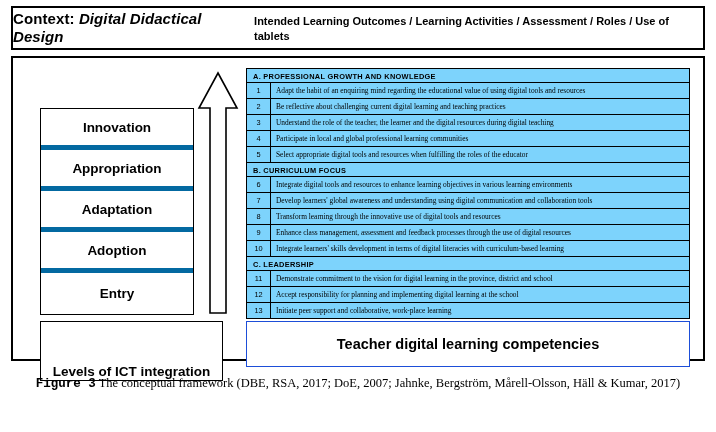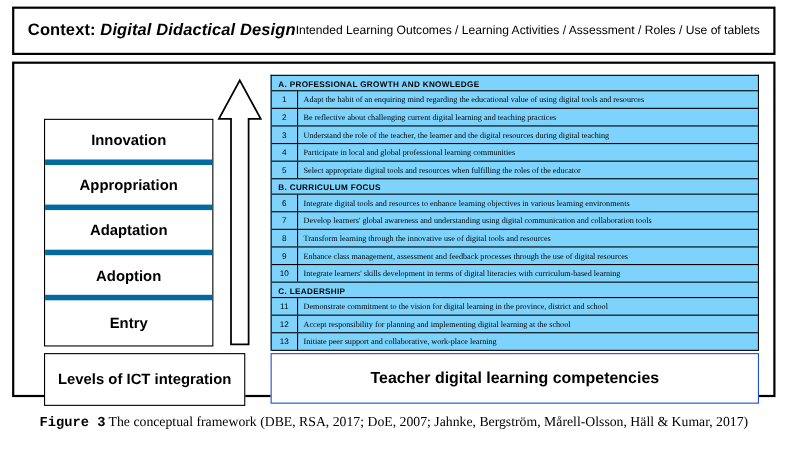--- a/index.html
+++ b/index.html
@@ -43,21 +43,21 @@
     font-weight: bold;
     line-height: 18px;
     letter-spacing: 0.1px;
   }
   .context-title .ital {
     font-style: italic;
   }
   .context-sub {
     font-family: "Liberation Sans", sans-serif;
     font-size: 11px;
-    font-weight: normal;
+    font-weight: bold;
     line-height: 15px;
     margin-top: 1px;
   }
 
   
   .frame {
     position: absolute;
     left: 11px;
     top: 56px;
     width: 694px;
@@ -100,25 +100,25 @@
     width: 44px;
     height: 245px;
   }
 
   
   .levels-box {
     position: absolute;
     left: 27px;
     top: 263px;
     width: 183px;
-    height: 48px;
+    height: 60px;
     border: 1px solid #000;
     box-sizing: border-box;
     display: flex;
-    align-items: center;
+    align-items: flex-end;
     justify-content: center;
     text-align: center;
     font-family: "Liberation Sans", sans-serif;
     font-weight: bold;
     font-size: 13.5px;
     line-height: 16px;
     background: #fff;
   }
 
   

